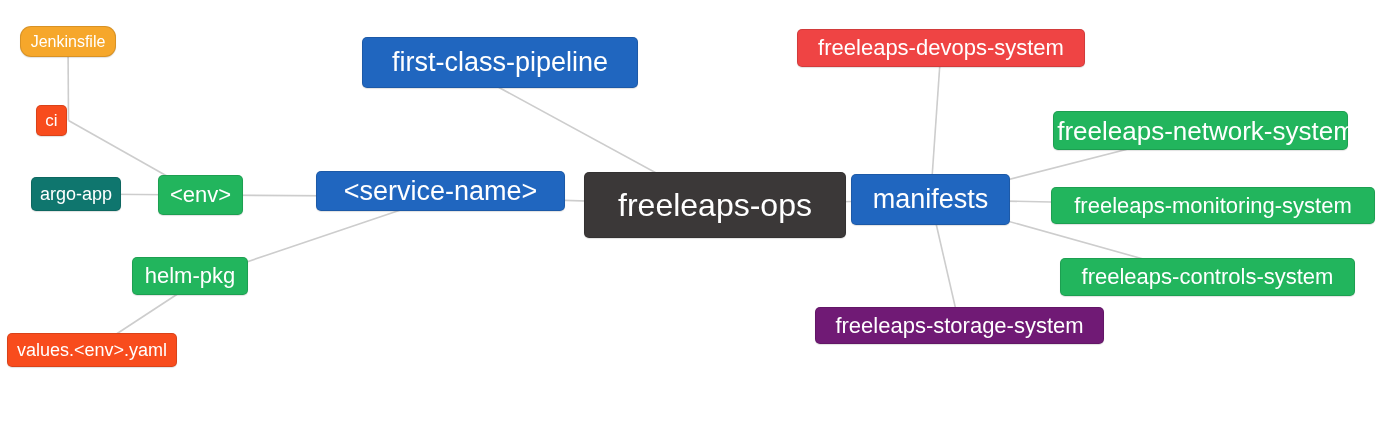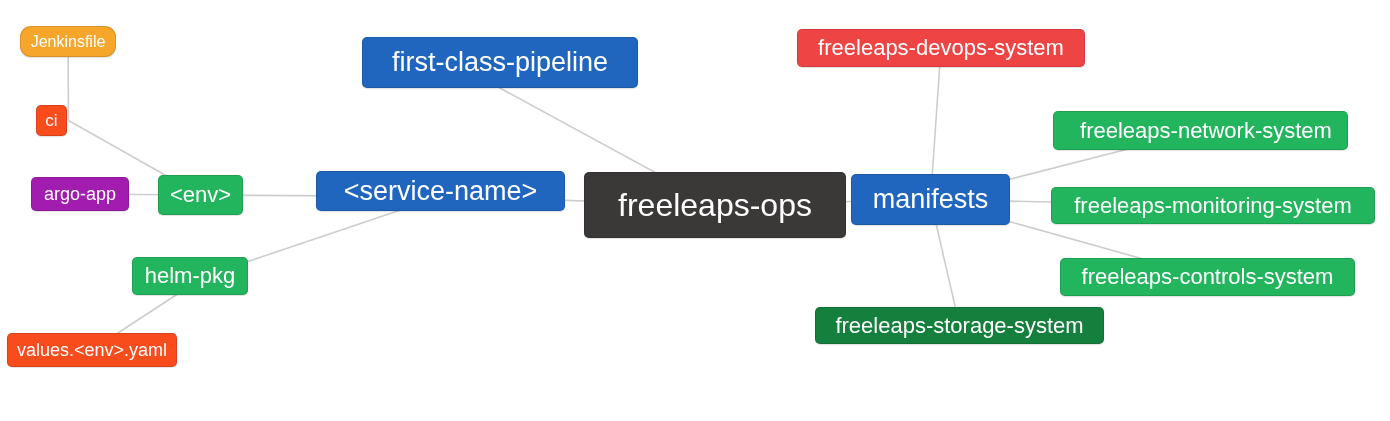--- a/index.html
+++ b/index.html
@@ -45,21 +45,21 @@
       <line x1="930.5" y1="199.5" x2="1207.5" y2="277" stroke="#cdcdcd" stroke-width="1.6"></line>
       <line x1="930.5" y1="199.5" x2="959.5" y2="325.5" stroke="#cdcdcd" stroke-width="1.6"></line>
     </svg>
   <div id="nodes">
       <div class="node" style="left: 20px; top: 26px; width: 96px; height: 31px; font-size: 16px; background: rgb(246, 167, 43); border-radius: 11px;">
         <span>Jenkinsfile</span>
       </div>
       <div class="node" style="left: 36px; top: 105px; width: 31px; height: 31px; font-size: 17px; background: rgb(248, 76, 29);">
         <span>ci</span>
       </div>
-      <div class="node" style="left: 31px; top: 177px; width: 98px; height: 34px; font-size: 18px; background: #a21caf;">
+      <div class="node" style="left: 31px; top: 177px; width: 90px; height: 34px; font-size: 18px; background: #0f766e;">
         <span>argo-app</span>
       </div>
       <div class="node" style="left: 158px; top: 175px; width: 85px; height: 40px; font-size: 22px; background: rgb(34, 181, 93);">
         <span>&lt;env&gt;</span>
       </div>
       <div class="node" style="left: 132px; top: 257px; width: 116px; height: 38px; font-size: 22px; background: rgb(34, 181, 93);">
         <span>helm-pkg</span>
       </div>
       <div class="node" style="left: 7px; top: 333px; width: 170px; height: 34px; font-size: 18px; background: rgb(248, 76, 29);">
         <span>values.&lt;env&gt;.yaml</span>
@@ -72,26 +72,26 @@
       </div>
       <div class="node" style="left: 584px; top: 172px; width: 262px; height: 66px; font-size: 32px; background: rgb(59, 56, 56);">
         <span>freeleaps-ops</span>
       </div>
       <div class="node" style="left: 851px; top: 174px; width: 159px; height: 51px; font-size: 27px; background: rgb(32, 102, 191);">
         <span>manifests</span>
       </div>
       <div class="node" style="left: 797px; top: 29px; width: 288px; height: 38px; font-size: 22px; background: #ef4444;">
         <span>freeleaps-devops-system</span>
       </div>
-      <div class="node" style="left: 1053px; top: 111px; width: 295px; height: 39px; font-size: 22px; background: rgb(34, 181, 93); padding-left: 11px;">
+      <div class="node" style="left: 1053px; top: 111px; width: 295px; height: 39px; font-size: 26px; background: rgb(34, 181, 93); padding-left: 11px;">
         <span>freeleaps-network-system</span>
       </div>
       <div class="node" style="left: 1051px; top: 187px; width: 324px; height: 37px; font-size: 22px; background: rgb(34, 181, 93);">
         <span>freeleaps-monitoring-system</span>
       </div>
       <div class="node" style="left: 1060px; top: 258px; width: 295px; height: 38px; font-size: 22px; background: rgb(34, 181, 93);">
         <span>freeleaps-controls-system</span>
       </div>
-      <div class="node" style="left: 815px; top: 307px; width: 289px; height: 37px; font-size: 22px; background: #15803d;">
+      <div class="node" style="left: 815px; top: 307px; width: 289px; height: 37px; font-size: 22px; background: #701a75;">
         <span>freeleaps-storage-system</span>
       </div>
     </div>
 </div>
 
 </body></html>

